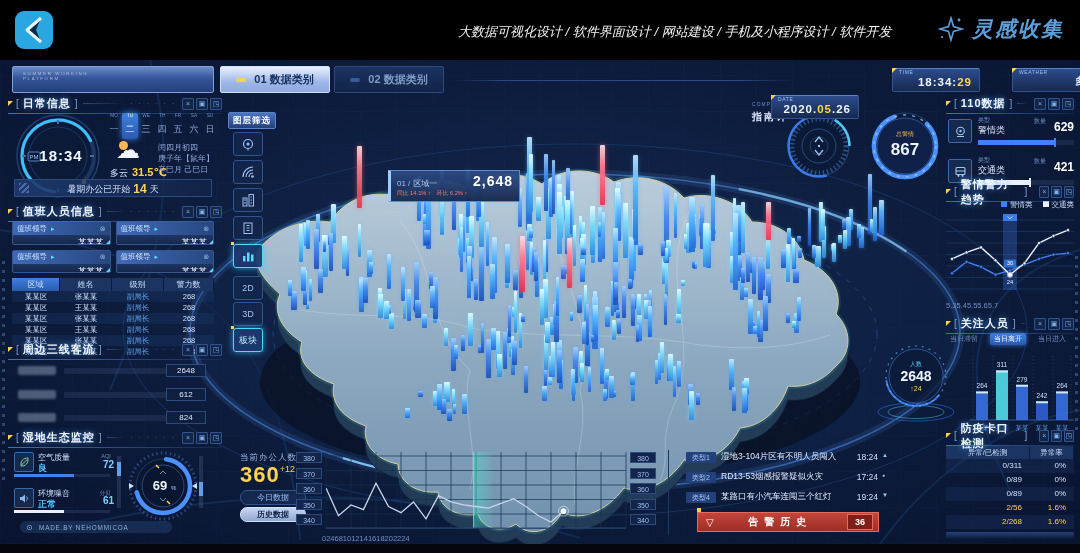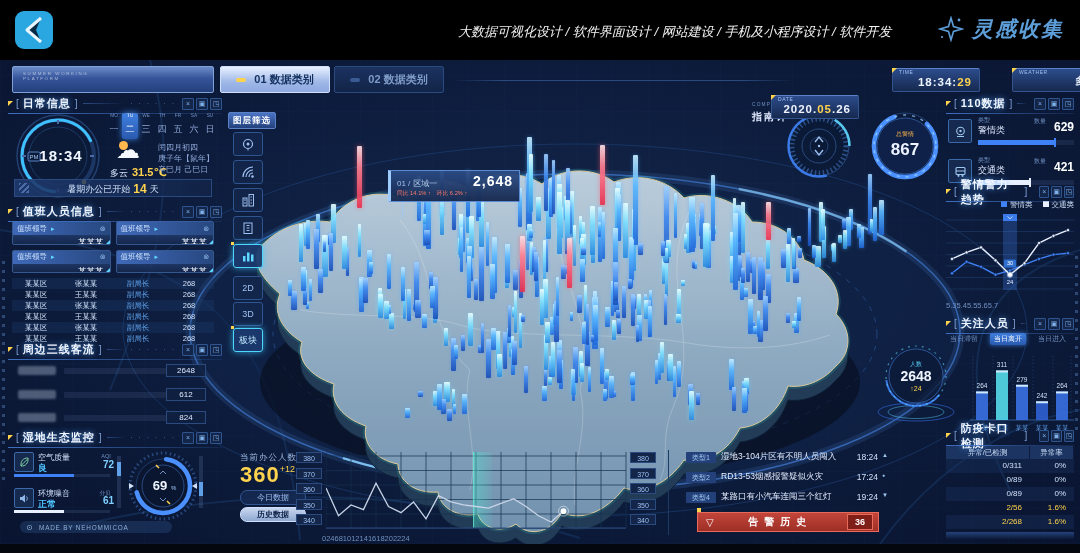--- a/index.html
+++ b/index.html
@@ -768,20 +768,26 @@
       <div class="r1">
         <span>值班领导</span>
         <span class="ar">▸</span>
         <span class="x">⊗</span>
       </div>
       <div class="r2">某某某</div>
       <span class="cr"></span>
     </div>
   </div>
 <div id="duty-table">
+    <div class="dt-row dt-head">
+      <div class="c hl">区域</div>
+      <div class="c">姓名</div>
+      <div class="c">级别</div>
+      <div class="c">警力数</div>
+    </div>
     <div>
       <div class="dt-row">
         <div class="c">某某区</div>
         <div class="c">张某某</div>
         <div class="lvl">副局长</div>
         <div class="c">268</div>
       </div>
       <div class="dt-row">
         <div class="c">某某区</div>
         <div class="c">王某某</div>

